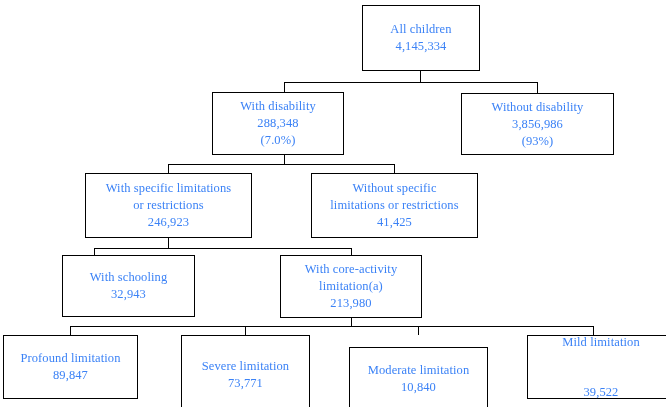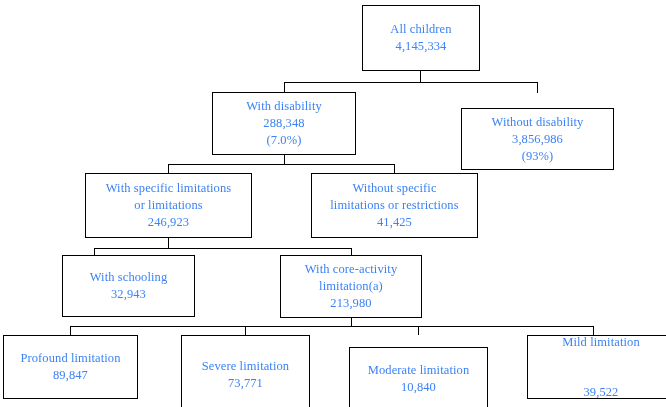--- a/index.html
+++ b/index.html
@@ -34,22 +34,22 @@
   .node div { width: 100%; }
   .vline, .hline {
     position: absolute;
     background: #000000;
   }
   .vline { width: 1px; }
   .hline { height: 1px; }
 
   
   .n-all-children       { left: 362px; top:   5px; width: 118px; height: 66px; }
-  .n-with-disability    { left: 212px; top:  92px; width: 144px; height: 63px; }
-  .n-without-disability { left: 461px; top:  93px; width: 153px; height: 62px; margin-top: 15px; }
+  .n-with-disability    { left: 212px; top:  92px; width: 132px; height: 63px; }
+  .n-without-disability { left: 461px; top:  93px; width: 153px; height: 62px; }
   .n-with-specific      { left:  85px; top: 173px; width: 167px; height: 65px; }
   .n-without-specific   { left: 311px; top: 173px; width: 167px; height: 65px; }
   .n-with-schooling     { left:  28px; top: 255px; width: 133px; height: 62px; margin-left: 34px; }
   .n-with-core-activity { left: 280px; top: 255px; width: 142px; height: 63px; }
   .n-profound           { left:   3px; top: 335px; width: 135px; height: 64px; text-align: center; }
   .n-severe             { left: 181px; top: 335px; width: 129px; height: 80px; }
   .n-moderate           { left: 349px; top: 347px; width: 139px; height: 64px; }
   .n-mild               { left: 527px; top: 335px; width: 148px; height: 64px; gap: 33px; }
 </style>
 </head>
@@ -69,21 +69,21 @@
   </div>
 
   <div class="node n-without-disability">
     <div>Without disability</div>
     <div>3,856,986</div>
     <div>(93%)</div>
   </div>
 
   <div class="node n-with-specific">
     <div>With specific limitations</div>
-    <div>or limitations</div>
+    <div>or restrictions</div>
     <div>246,923</div>
   </div>
 
   <div class="node n-without-specific">
     <div>Without specific</div>
     <div>limitations or restrictions</div>
     <div>41,425</div>
   </div>
 
   <div class="node n-with-schooling">

